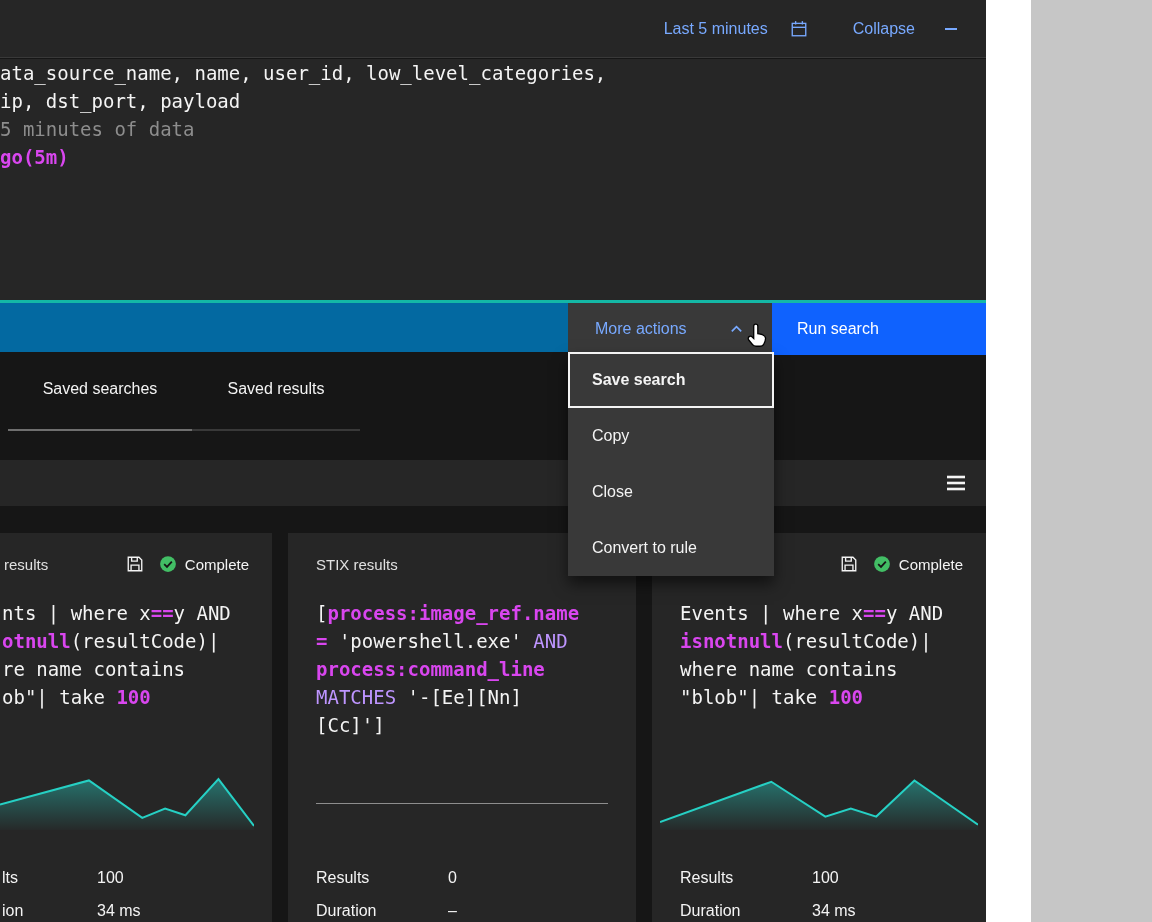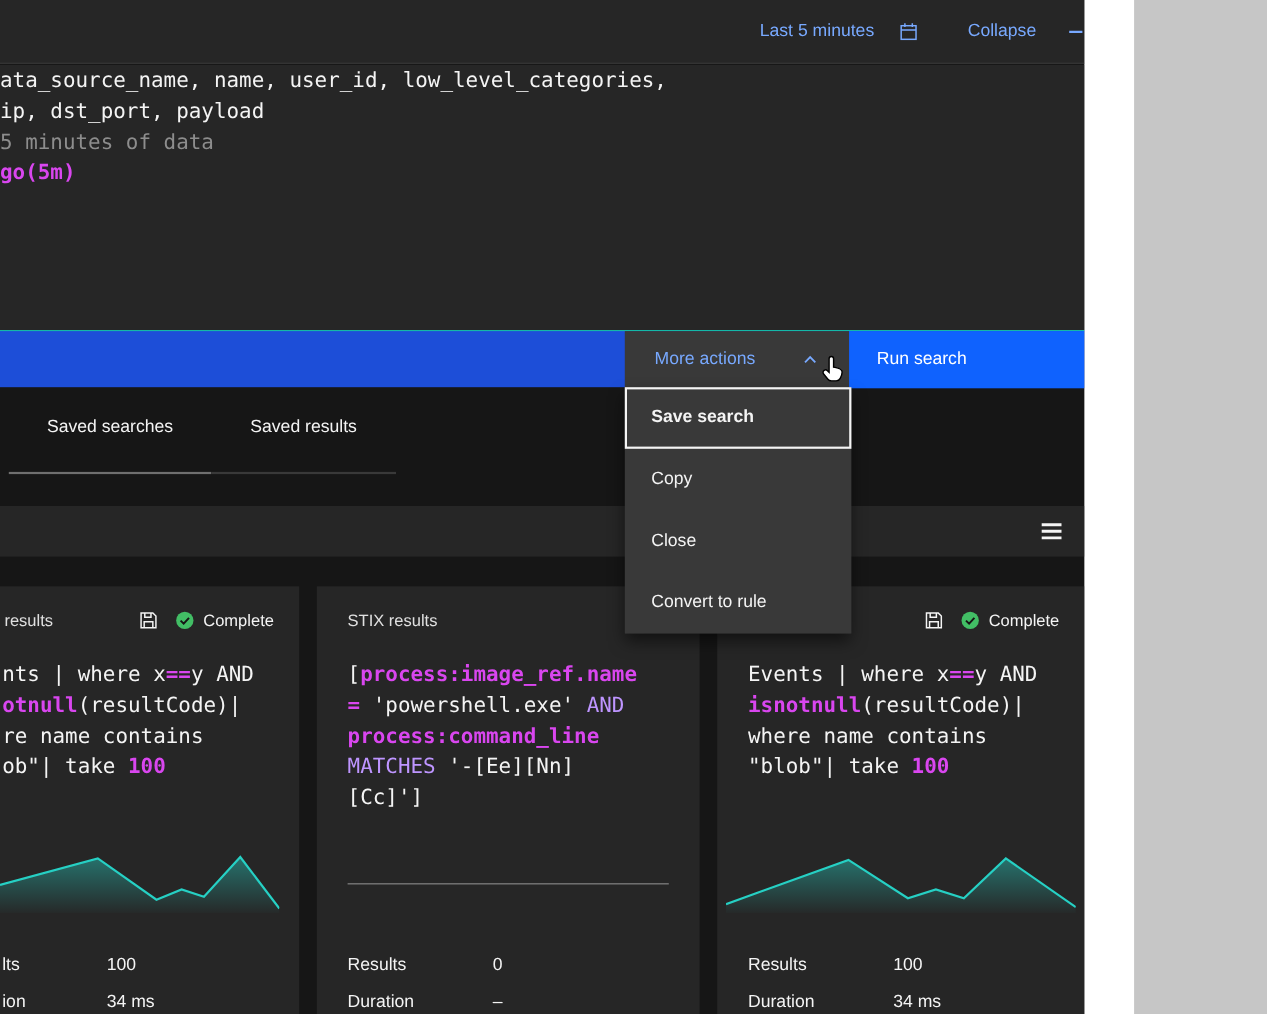--- a/index.html
+++ b/index.html
@@ -6,33 +6,33 @@
   html,body { width:1152px; height:922px; overflow:hidden; background:#ffffff;
     font-family:"Liberation Sans","DejaVu Sans",sans-serif; }
 
   .main { position:absolute; left:0; top:0; width:986px; height:922px; background:#161616; overflow:hidden; }
   .edge-white { position:absolute; left:986px; top:0; width:45px; height:922px; background:#ffffff; }
   .edge-gray  { position:absolute; left:1031px; top:0; width:121px; height:922px; background:#c6c6c6; }
 
   
   .topbar { position:absolute; top:0; left:0; width:986px; height:58px; background:#262626;
     border-bottom:1px solid #393939; display:flex; align-items:center; justify-content:flex-end;
-    color:#78a9ff; font-size:16px; }
+    padding-right:27px; color:#78a9ff; font-size:16px; }
   .tr-group { display:flex; align-items:center; gap:22px; cursor:pointer; }
   .collapse-group { display:flex; align-items:center; gap:28px; margin-left:45px; cursor:pointer; }
 
   
   .editor { position:absolute; top:59px; left:0; width:986px; height:241px; background:#262626;
     font-family:"DejaVu Sans Mono","Liberation Mono",monospace; font-size:19px; }
   .code-line { height:28px; line-height:28px; white-space:pre; }
   .tok-w { color:#f4f4f4; } .tok-t { color:#d946ef;font-weight:bold; } .tok-p { color:#be95ff; } .tok-c { color:#8d8d8d; }
 
   
-  .toolbar { position:absolute; top:300px; left:0; width:986px; height:52px; background:#1d4ed8;
-    border-top:1px solid #14b8a6; }
+  .toolbar { position:absolute; top:300px; left:0; width:986px; height:52px; background:#0369a1;
+    border-top:3px solid #14b8a6; }
   .btn-more { position:absolute; left:568px; top:0; width:204px; height:52px; background:#393939;
     border:none; color:#78a9ff; font-size:16px; display:flex; align-items:center;
     justify-content:space-between; padding:0 28px 0 27px; cursor:pointer; font-family:inherit; }
   .btn-run { position:absolute; left:772px; top:0; width:214px; height:52px; background:#0f62fe;
     border:none; color:#ffffff; font-size:16px; text-align:left; padding-left:25px; cursor:pointer;
     font-family:inherit; }
 
   
   .menu { position:absolute; left:568px; top:352px; width:206px; background:#393939; z-index:10;
     box-shadow:0 8px 14px rgba(0,0,0,0.55); }

